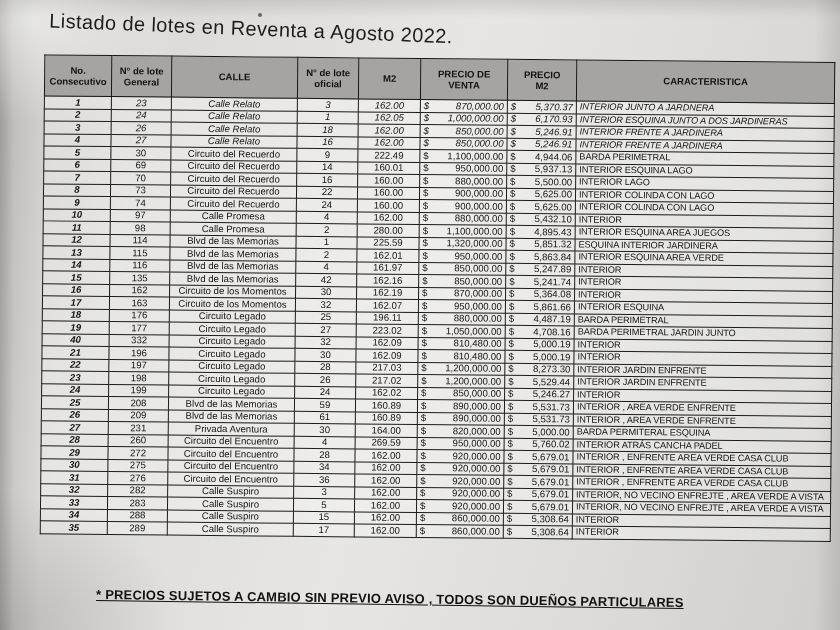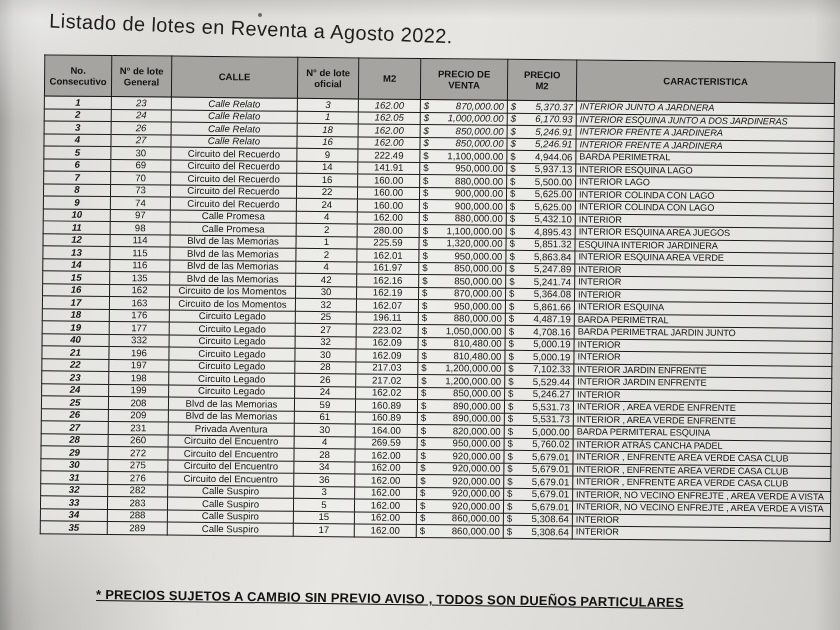--- a/index.html
+++ b/index.html
@@ -198,21 +198,21 @@
               <span>4,944.06</span>
             </div>
     </td>
     <td class="c-carac">BARDA PERIMETRAL</td>
   </tr>
         <tr>
     <td class="c-consec">6</td>
     <td class="c-general">69</td>
     <td class="c-calle">Circuito del Recuerdo</td>
     <td class="c-oficial">14</td>
-    <td class="c-m2">141.91</td>
+    <td class="c-m2">160.01</td>
     <td class="c-money">
       <div class="money">
               <span class="cur">$</span>
               <span>950,000.00</span>
             </div>
     </td>
     <td class="c-money">
       <div class="money">
               <span class="cur">$</span>
               <span>5,937.13</span>
@@ -528,21 +528,21 @@
     <td class="c-m2">217.03</td>
     <td class="c-money">
       <div class="money">
               <span class="cur">$</span>
               <span>1,200,000.00</span>
             </div>
     </td>
     <td class="c-money">
       <div class="money">
               <span class="cur">$</span>
-              <span>7,102.33</span>
+              <span>8,273.30</span>
             </div>
     </td>
     <td class="c-carac">INTERIOR JARDIN ENFRENTE</td>
   </tr>
         <tr>
     <td class="c-consec">23</td>
     <td class="c-general">198</td>
     <td class="c-calle">Circuito Legado</td>
     <td class="c-oficial">26</td>
     <td class="c-m2">217.02</td>

